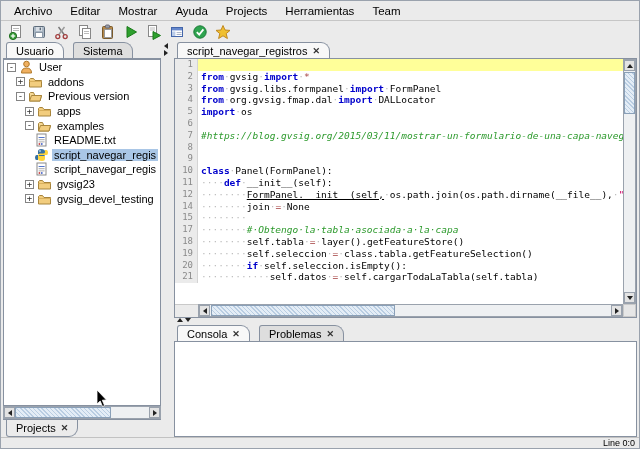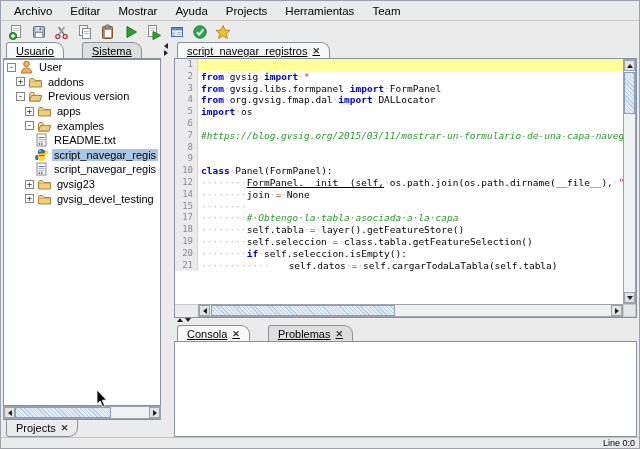--- a/index.html
+++ b/index.html
@@ -19,22 +19,22 @@
     background:#ebebeb; }
   .tb { width:18px; height:18px; border:1px solid transparent; background:transparent;
     display:flex; align-items:center; justify-content:center; padding:0; }
   .tb svg { display:block; }
   
   .main { position:absolute; top:41px; left:0; right:0; bottom:11px; display:flex; }
   .left-pane { width:158px; margin-left:2px; display:flex; flex-direction:column; }
   .splitter-v { width:13px; position:relative; }
   .right-pane { flex:1; display:flex; flex-direction:column; margin-right:2px; }
   
-  .tabrow { height:17px; display:flex; align-items:flex-end; gap:18px; padding-left:3px;
-    border-bottom:1px solid #8791a0;text-decoration:underline; }
+  .tabrow { height:17px; display:flex; align-items:flex-end; gap:9px; padding-left:3px;
+    border-bottom:1px solid #8791a0; }
   .tab { height:16px; padding:1px 9px 0 9px; background:#dedede;
     border:1px solid #8791a0; border-bottom:none; border-radius:3px 9px 0 0;
     display:flex; align-items:center; gap:5px; font-size:11px; white-space:nowrap; }
   .tab.sel { background:#f8f8f8; }
   .tabrow-bottom { height:18px; display:flex; align-items:flex-start; gap:1px; padding-left:3px;
     border-top:1px solid #8791a0; }
   .tab-b { height:17px; padding:1px 9px; background:#ebebeb;
     border:1px solid #8791a0; border-top:none; border-radius:0 0 9px 3px;
     display:flex; align-items:center; gap:5px; font-size:11px; }
   .close-x { font-size:9px; font-weight:bold; color:#333; line-height:9px; }
@@ -365,20 +365,24 @@
           </div>
           <div class="code-line">
             <span class="ln">9</span>
             <span class="lc"></span>
           </div>
           <div class="code-line">
             <span class="ln">10</span>
             <span class="lc"><span class="tk-b" style="color: rgb(0, 0, 204);">class</span><span style="color: rgb(189, 189, 189);">·</span><span style="color: rgb(0, 0, 0);">Panel(FormPanel):</span></span>
           </div>
           <div class="code-line">
+            <span class="ln">11</span>
+            <span class="lc"><span style="color: rgb(189, 189, 189);">····</span><span class="tk-b" style="color: rgb(0, 0, 204);">def</span><span style="color: rgb(189, 189, 189);">·</span><span style="color: rgb(0, 0, 0);">__init__(self):</span></span>
+          </div>
+          <div class="code-line">
             <span class="ln">12</span>
             <span class="lc"><span style="color: rgb(189, 189, 189);">········</span><span style="color: rgb(0, 0, 0); text-decoration: underline;">FormPanel.__init__(self,</span><span style="color: rgb(189, 189, 189);">·</span><span style="color: rgb(0, 0, 0);">os.path.join(os.path.dirname(__file__),</span><span style="color: rgb(189, 189, 189);">·</span><span style="color: rgb(204, 0, 102);">"sc</span></span>
           </div>
           <div class="code-line">
             <span class="ln">14</span>
             <span class="lc"><span style="color: rgb(189, 189, 189);">········</span><span style="color: rgb(0, 0, 0);">join</span><span style="color: rgb(189, 189, 189);">·</span><span style="color: rgb(163, 62, 62);">=</span><span style="color: rgb(189, 189, 189);">·</span><span style="color: rgb(0, 0, 0);">None</span></span>
           </div>
           <div class="code-line">
             <span class="ln">15</span>
             <span class="lc"><span style="color: rgb(189, 189, 189);">········</span></span>
@@ -394,21 +398,21 @@
           <div class="code-line">
             <span class="ln">19</span>
             <span class="lc"><span style="color: rgb(189, 189, 189);">········</span><span style="color: rgb(0, 0, 0);">self.seleccion</span><span style="color: rgb(189, 189, 189);">·</span><span style="color: rgb(163, 62, 62);">=</span><span style="color: rgb(189, 189, 189);">·</span><span style="color: rgb(0, 0, 0);">class.tabla.getFeatureSelection()</span></span>
           </div>
           <div class="code-line">
             <span class="ln">20</span>
             <span class="lc"><span style="color: rgb(189, 189, 189);">········</span><span class="tk-b" style="color: rgb(0, 0, 204);">if</span><span style="color: rgb(189, 189, 189);">·</span><span style="color: rgb(0, 0, 0);">self.seleccion.isEmpty():</span></span>
           </div>
           <div class="code-line">
             <span class="ln">21</span>
-            <span class="lc"><span style="color: rgb(189, 189, 189);">············</span><span style="color: rgb(0, 0, 0); margin-left: 19px;">self.datos</span><span style="color: rgb(189, 189, 189);">·</span><span style="color: rgb(163, 62, 62);">=</span><span style="color: rgb(189, 189, 189);">·</span><span style="color: rgb(0, 0, 0);">self.cargarTodaLaTabla(self.tabla)</span></span>
+            <span class="lc"><span style="color: rgb(189, 189, 189);">············</span><span style="color: rgb(0, 0, 0);">self.datos</span><span style="color: rgb(189, 189, 189);">·</span><span style="color: rgb(163, 62, 62);">=</span><span style="color: rgb(189, 189, 189);">·</span><span style="color: rgb(0, 0, 0);">self.cargarTodaLaTabla(self.tabla)</span></span>
           </div>
         </div>
       <div class="vscroll">
         <div class="sb-btn">
             <span class="arr up"></span>
           </div>
         <div class="sb-track">
           <div class="sb-thumb" style="top:1px; height:42px; left:0; right:0;"></div>
         </div>
         <div class="sb-btn">

